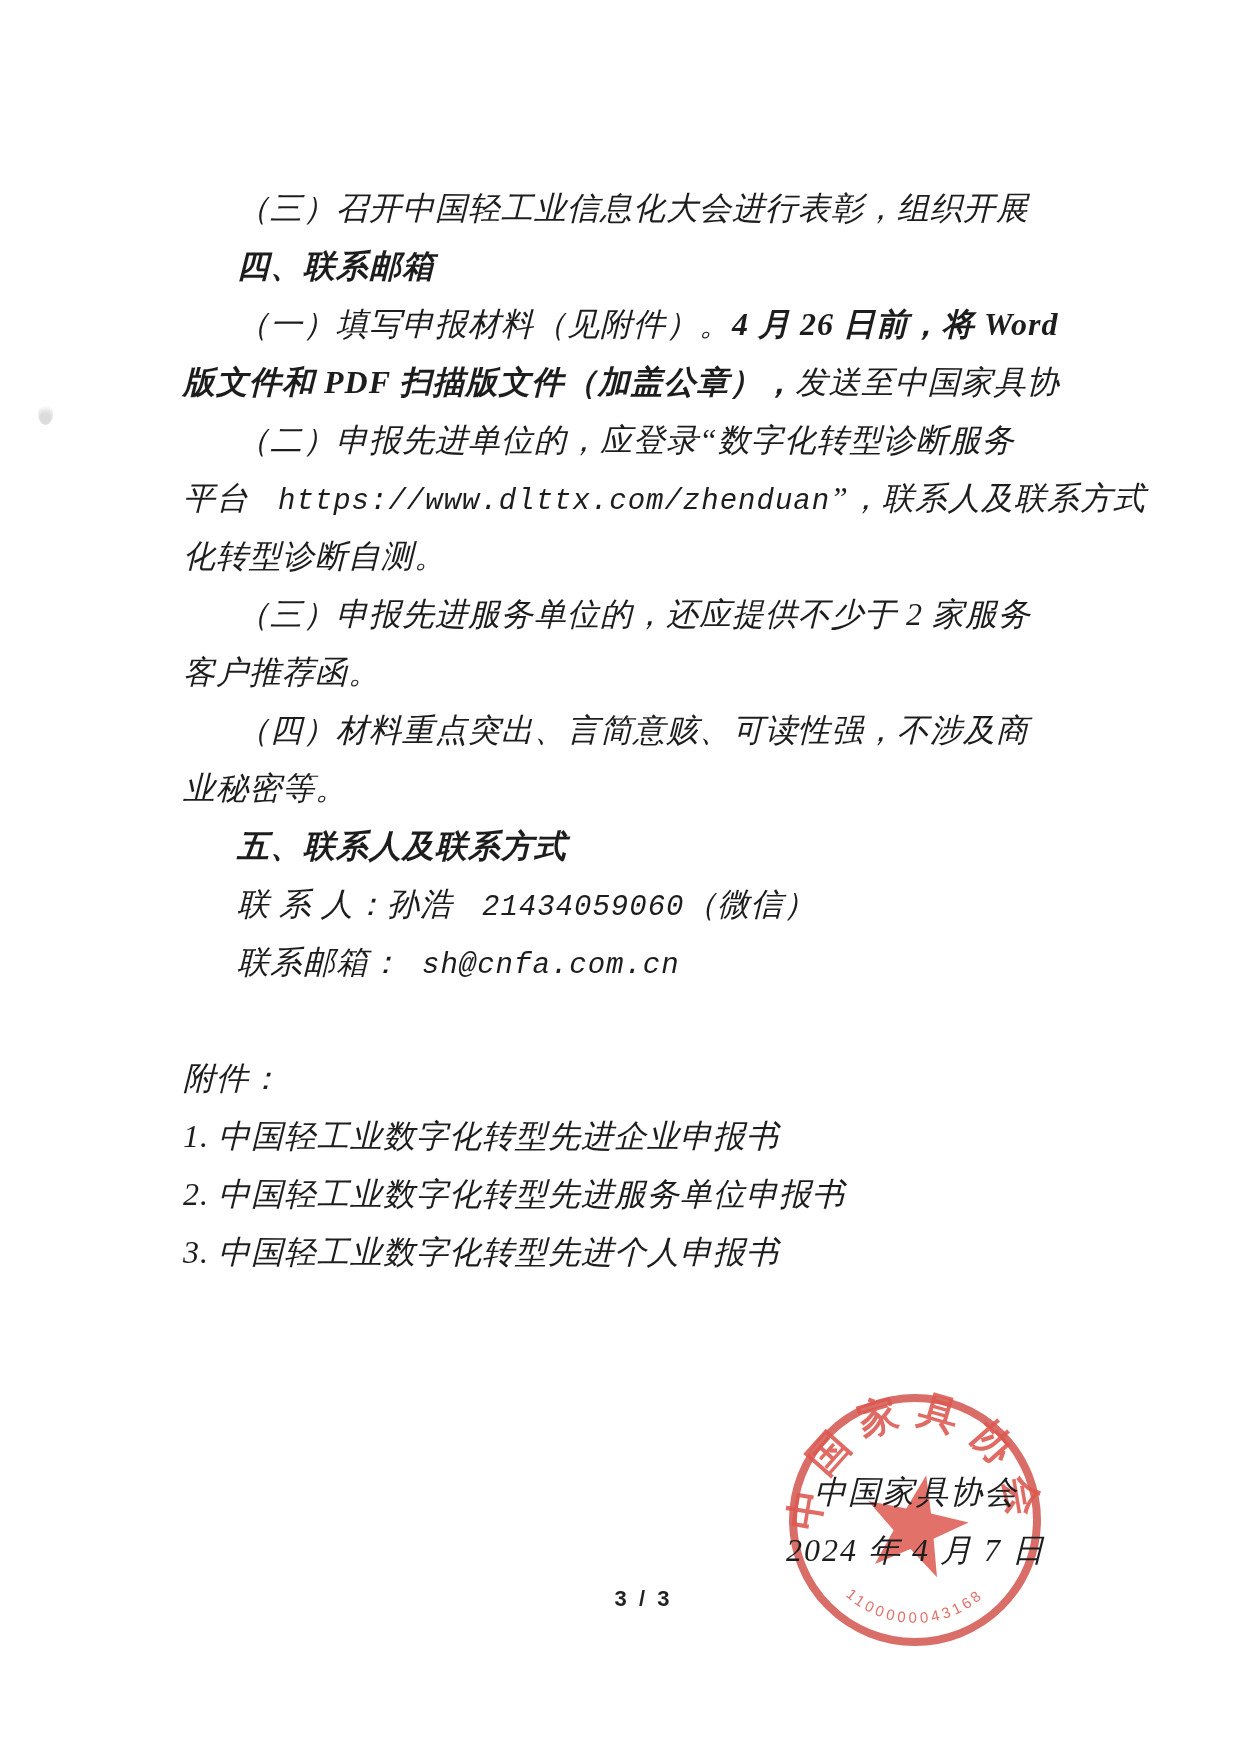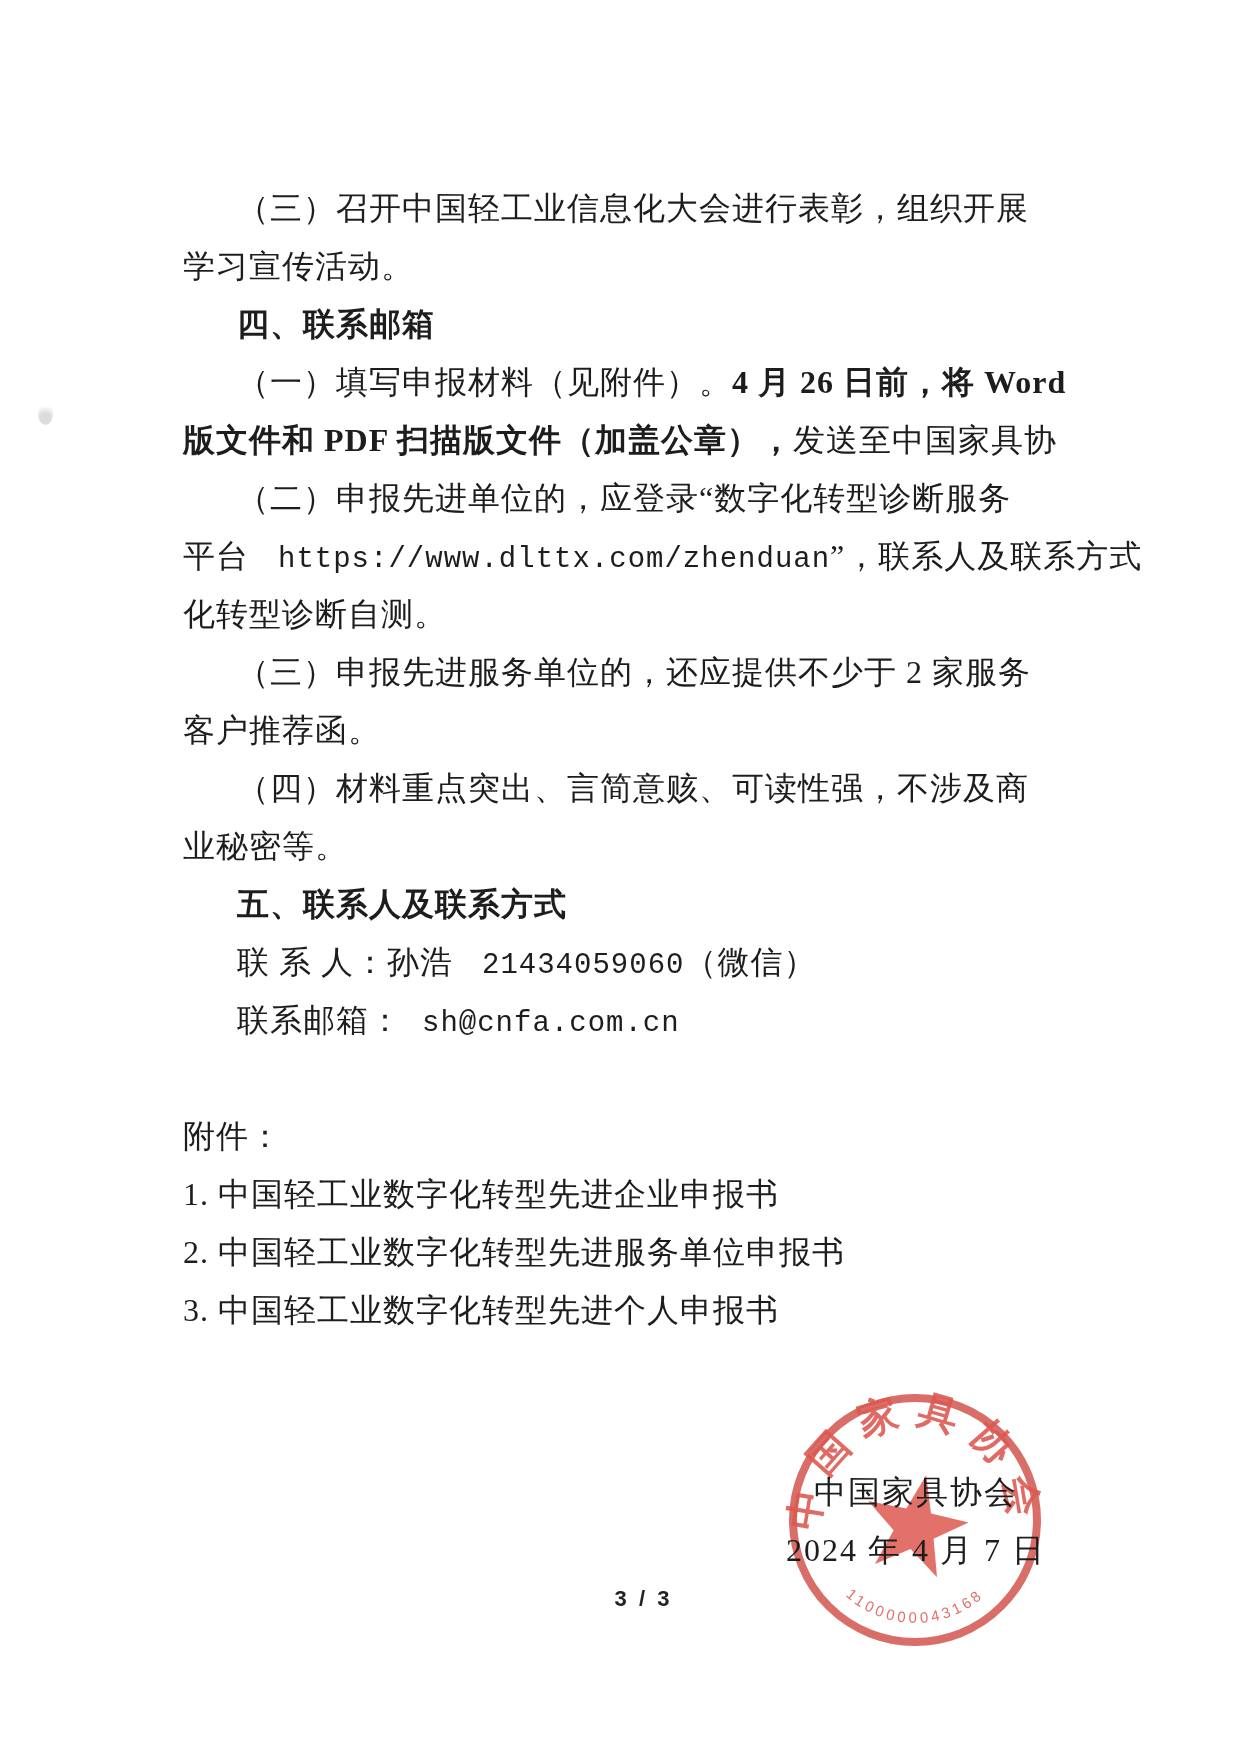--- a/index.html
+++ b/index.html
@@ -10,21 +10,21 @@
     background:#ffffff;
     font-family:"Liberation Serif","DejaVu Serif",serif;
     color:#1d1d1d;
     overflow:hidden;
   }
   .body-text{
     position:absolute;left:183px;top:179px;width:886px;
   }
   .line{
     height:58px;line-height:58px;font-size:32px;
-    white-space:nowrap;letter-spacing:1px;
+    white-space:nowrap;letter-spacing:1px;font-style:italic;
   }
   .ind{padding-left:54px;}
   .b{font-weight:bold;}
   .mono{font-family:"Liberation Mono","DejaVu Sans Mono",monospace;font-size:29px;margin-left:20px;}
   .blank{height:58px;}
   
   .signature{
     position:absolute;left:756px;top:1463px;width:320px;
     text-align:center;z-index:3;
   }
@@ -51,21 +51,20 @@
 </style>
 </head>
 <body>
 
 <div class="page">
 
   <div class="smudge"></div>
 
   <main class="body-text">
     <div class="line ind"><span>（三）召开中国轻工业信息化大会进行表彰，组织开展</span></div>
-    <div class="line"><span>学习宣传活动。</span></div>
     <div class="line ind b"><span>四、联系邮箱</span></div>
     <div class="line ind"><span>（一）填写申报材料（见附件）。</span><span class="b">4 月 26 日前，将 Word</span></div>
     <div class="line"><span class="b">版文件和 PDF 扫描版文件（加盖公章），</span><span>发送至中国家具协</span></div>
     <div class="line ind"><span>（二）申报先进单位的，应登录“数字化转型诊断服务</span></div>
     <div class="line"><span>平台 </span><span class="mono">https://www.dlttx.com/zhenduan</span><span>”，联系人及联系方式</span></div>
     <div class="line"><span>化转型诊断自测。</span></div>
     <div class="line ind"><span>（三）申报先进服务单位的，还应提供不少于 2 家服务</span></div>
     <div class="line"><span>客户推荐函。</span></div>
     <div class="line ind"><span>（四）材料重点突出、言简意赅、可读性强，不涉及商</span></div>
     <div class="line"><span>业秘密等。</span></div>

